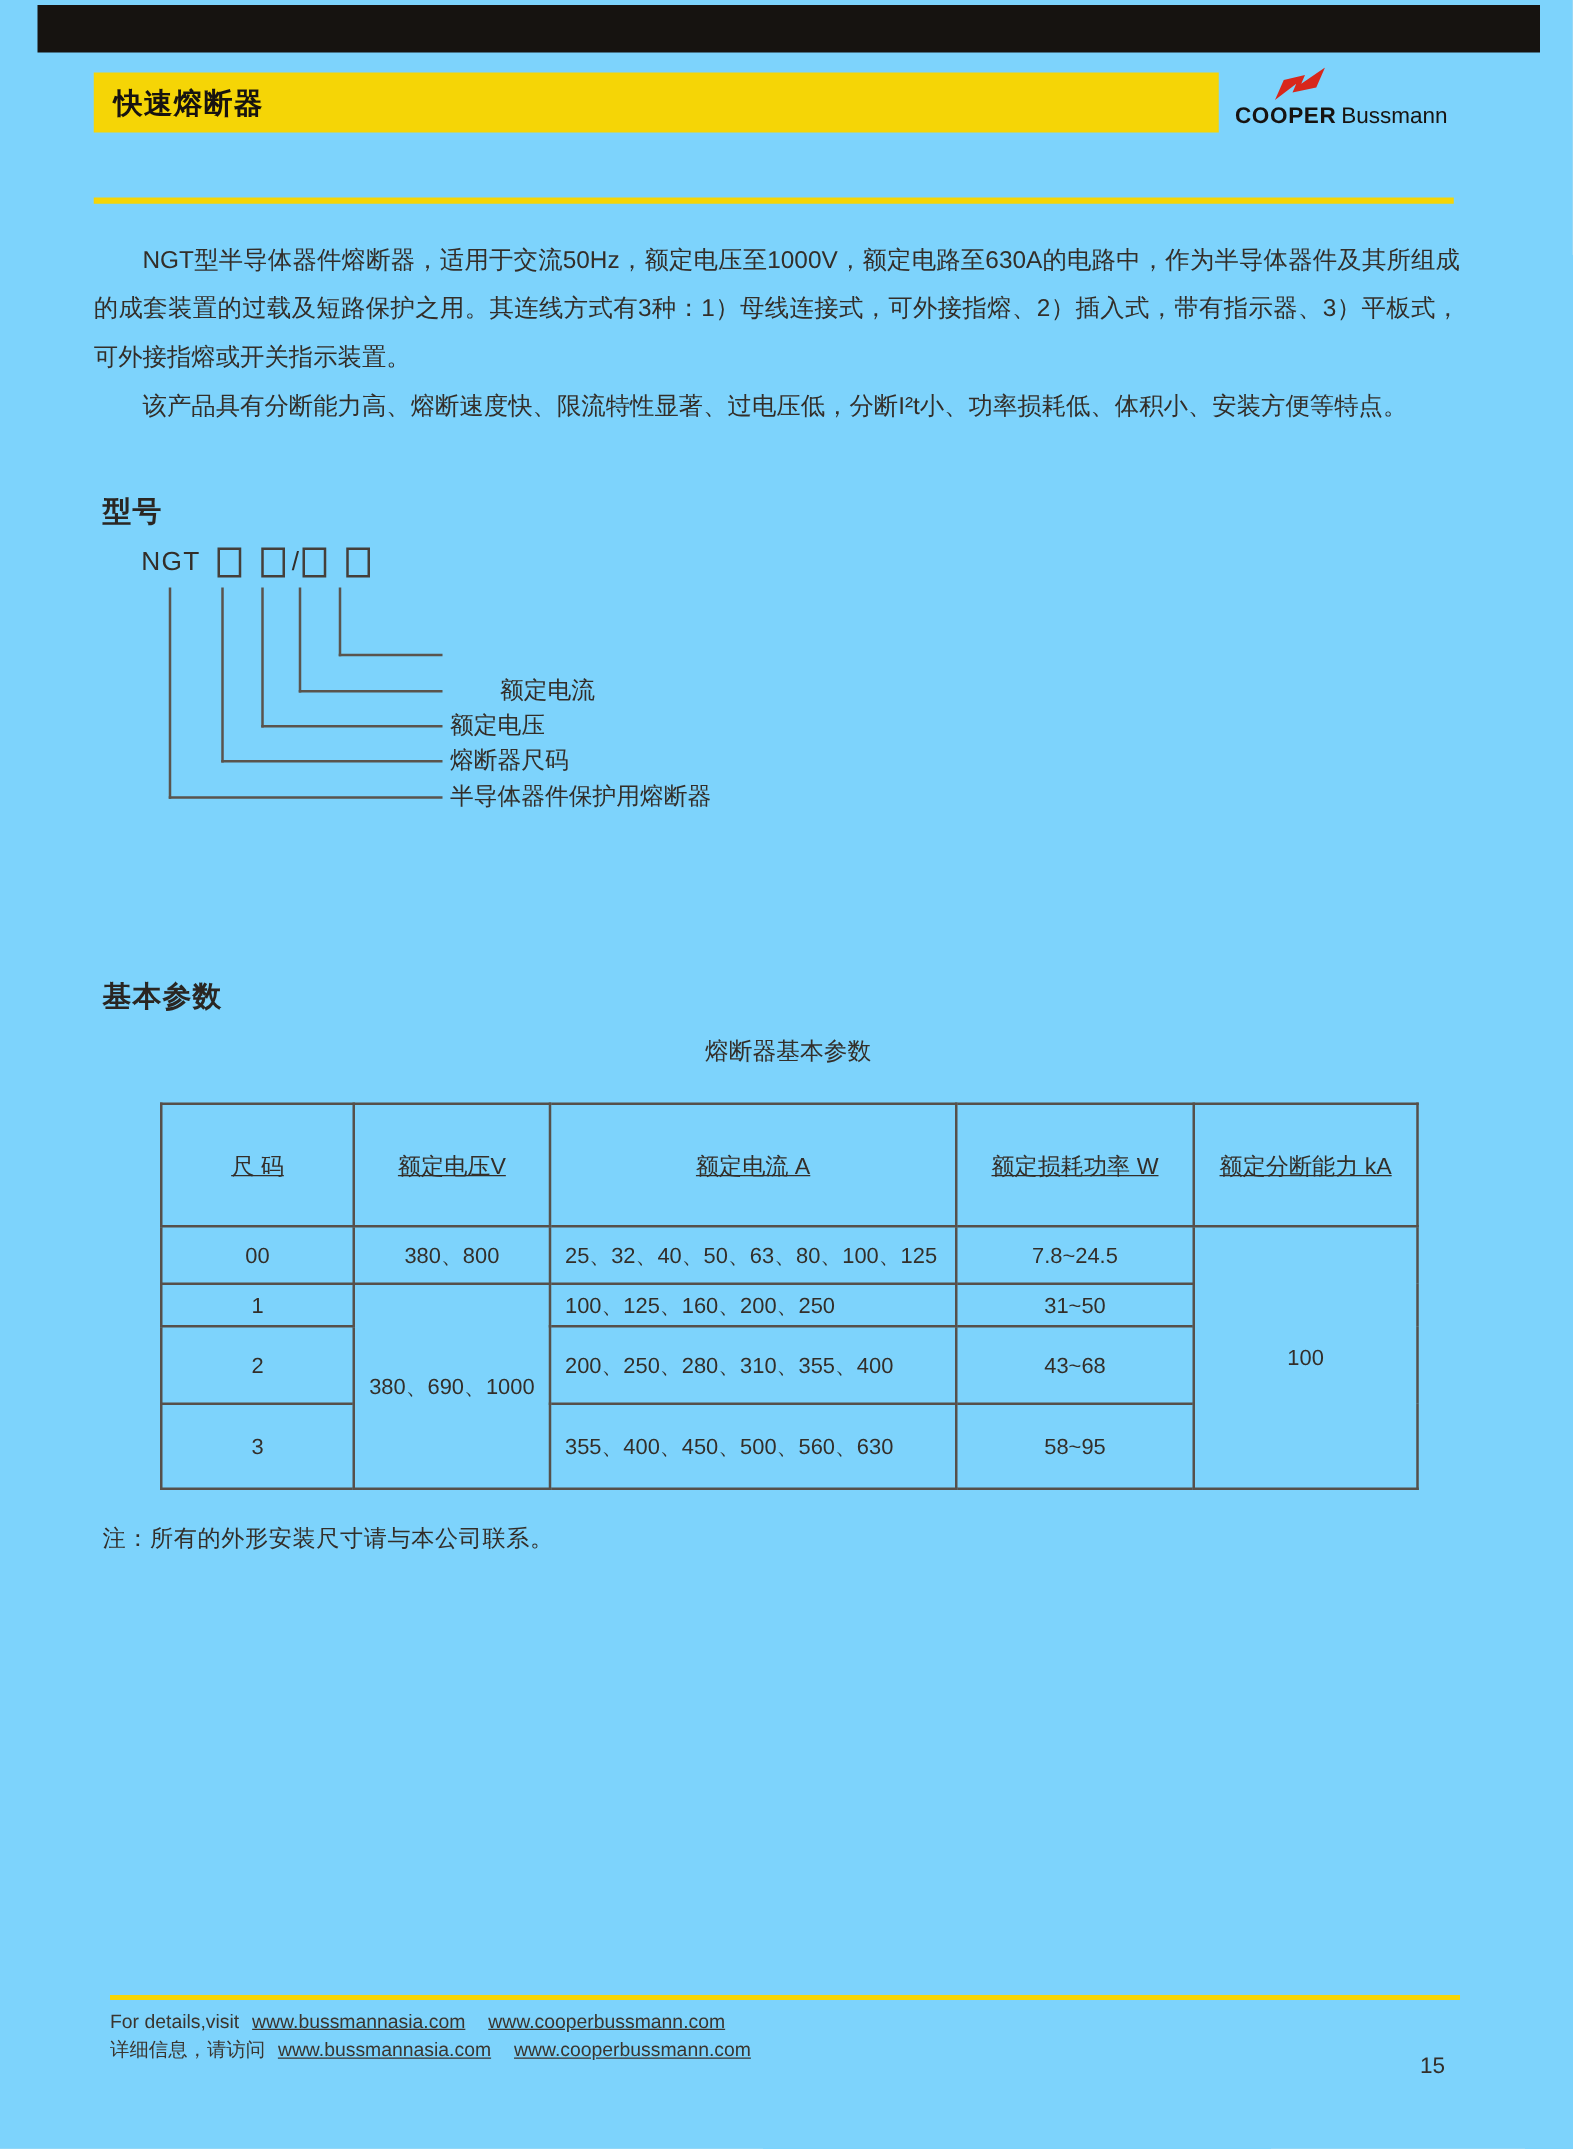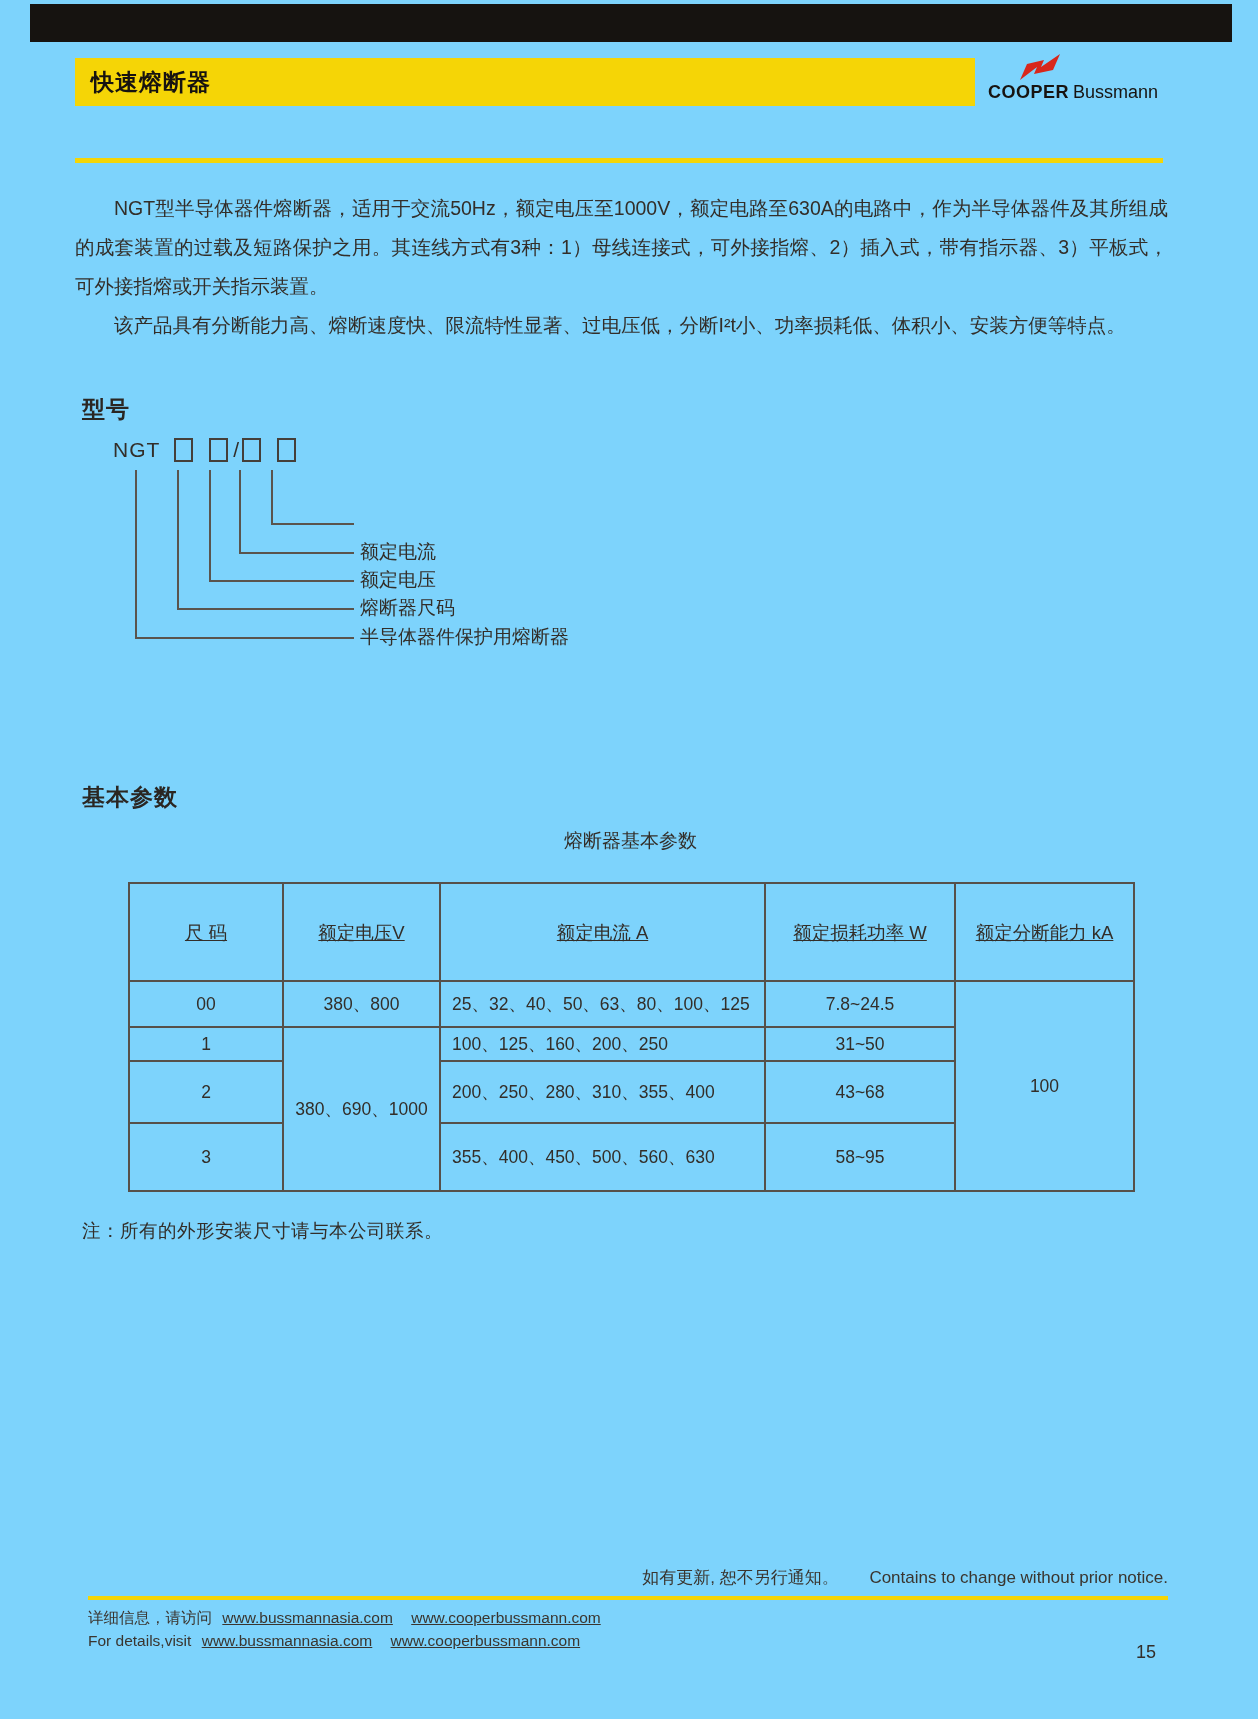--- a/index.html
+++ b/index.html
@@ -56,21 +56,21 @@
   .model-code .box.b4{margin-left:16px;}
 
   .conn{position:absolute;border-left:2px solid #5a544d;border-bottom:2px solid #5a544d;}
   .conn.c0{left:271px;top:470px;width:81px;height:53px;}
   .conn.c1{left:239px;top:470px;width:113px;height:82px;}
   .conn.c2{left:209px;top:470px;width:143px;height:110px;}
   .conn.c3{left:177px;top:470px;width:175px;height:138px;}
   .conn.c4{left:135px;top:470px;width:217px;height:167px;}
   .dlabel{position:absolute;left:360px;font-size:19px;color:#332e29;white-space:nowrap;}
   .dlabel.l0{top:510px;}
-  .dlabel.l1{top:539px;}
+  .dlabel.l1{top:539px;margin-left:40px;}
   .dlabel.l2{top:567px;}
   .dlabel.l3{top:595px;}
   .dlabel.l4{top:624px;}
 
   
   .table-title{position:absolute;left:128px;top:828px;width:1005px;text-align:center;font-size:19px;color:#332e29;}
   table.params{
     position:absolute;left:128px;top:882px;width:1005px;
     border-collapse:collapse;table-layout:fixed;
   }
@@ -191,35 +191,31 @@
       <tr>
         <td>3</td>
         <td class="cur">355、400、450、500、560、630</td>
         <td>58~95</td>
       </tr>
     </tbody>
   </table>
 
   <div class="note">注：所有的外形安装尺寸请与本公司联系。</div>
 
-  <div class="notice">
-    <span class="cn">如有更新, 恕不另行通知。</span>
-    <span class="en">Contains to change without prior notice.</span>
-  </div>
 
   <div class="footer-rule"></div>
 
   <div class="flinks">
+    <div>
+      <span class="lead">For details,visit</span>
+      <a>www.bussmannasia.com</a>
+      <a class="gap">www.cooperbussmann.com</a>
+    </div>
     <div>
       <span class="lead">详细信息，请访问</span>
       <a>www.bussmannasia.com</a>
       <a class="gap">www.cooperbussmann.com</a>
     </div>
-    <div>
-      <span class="lead">For details,visit</span>
-      <a>www.bussmannasia.com</a>
-      <a class="gap">www.cooperbussmann.com</a>
-    </div>
   </div>
 
   <div class="pagenum">15</div>
 
 </div>
 
 </body></html>

